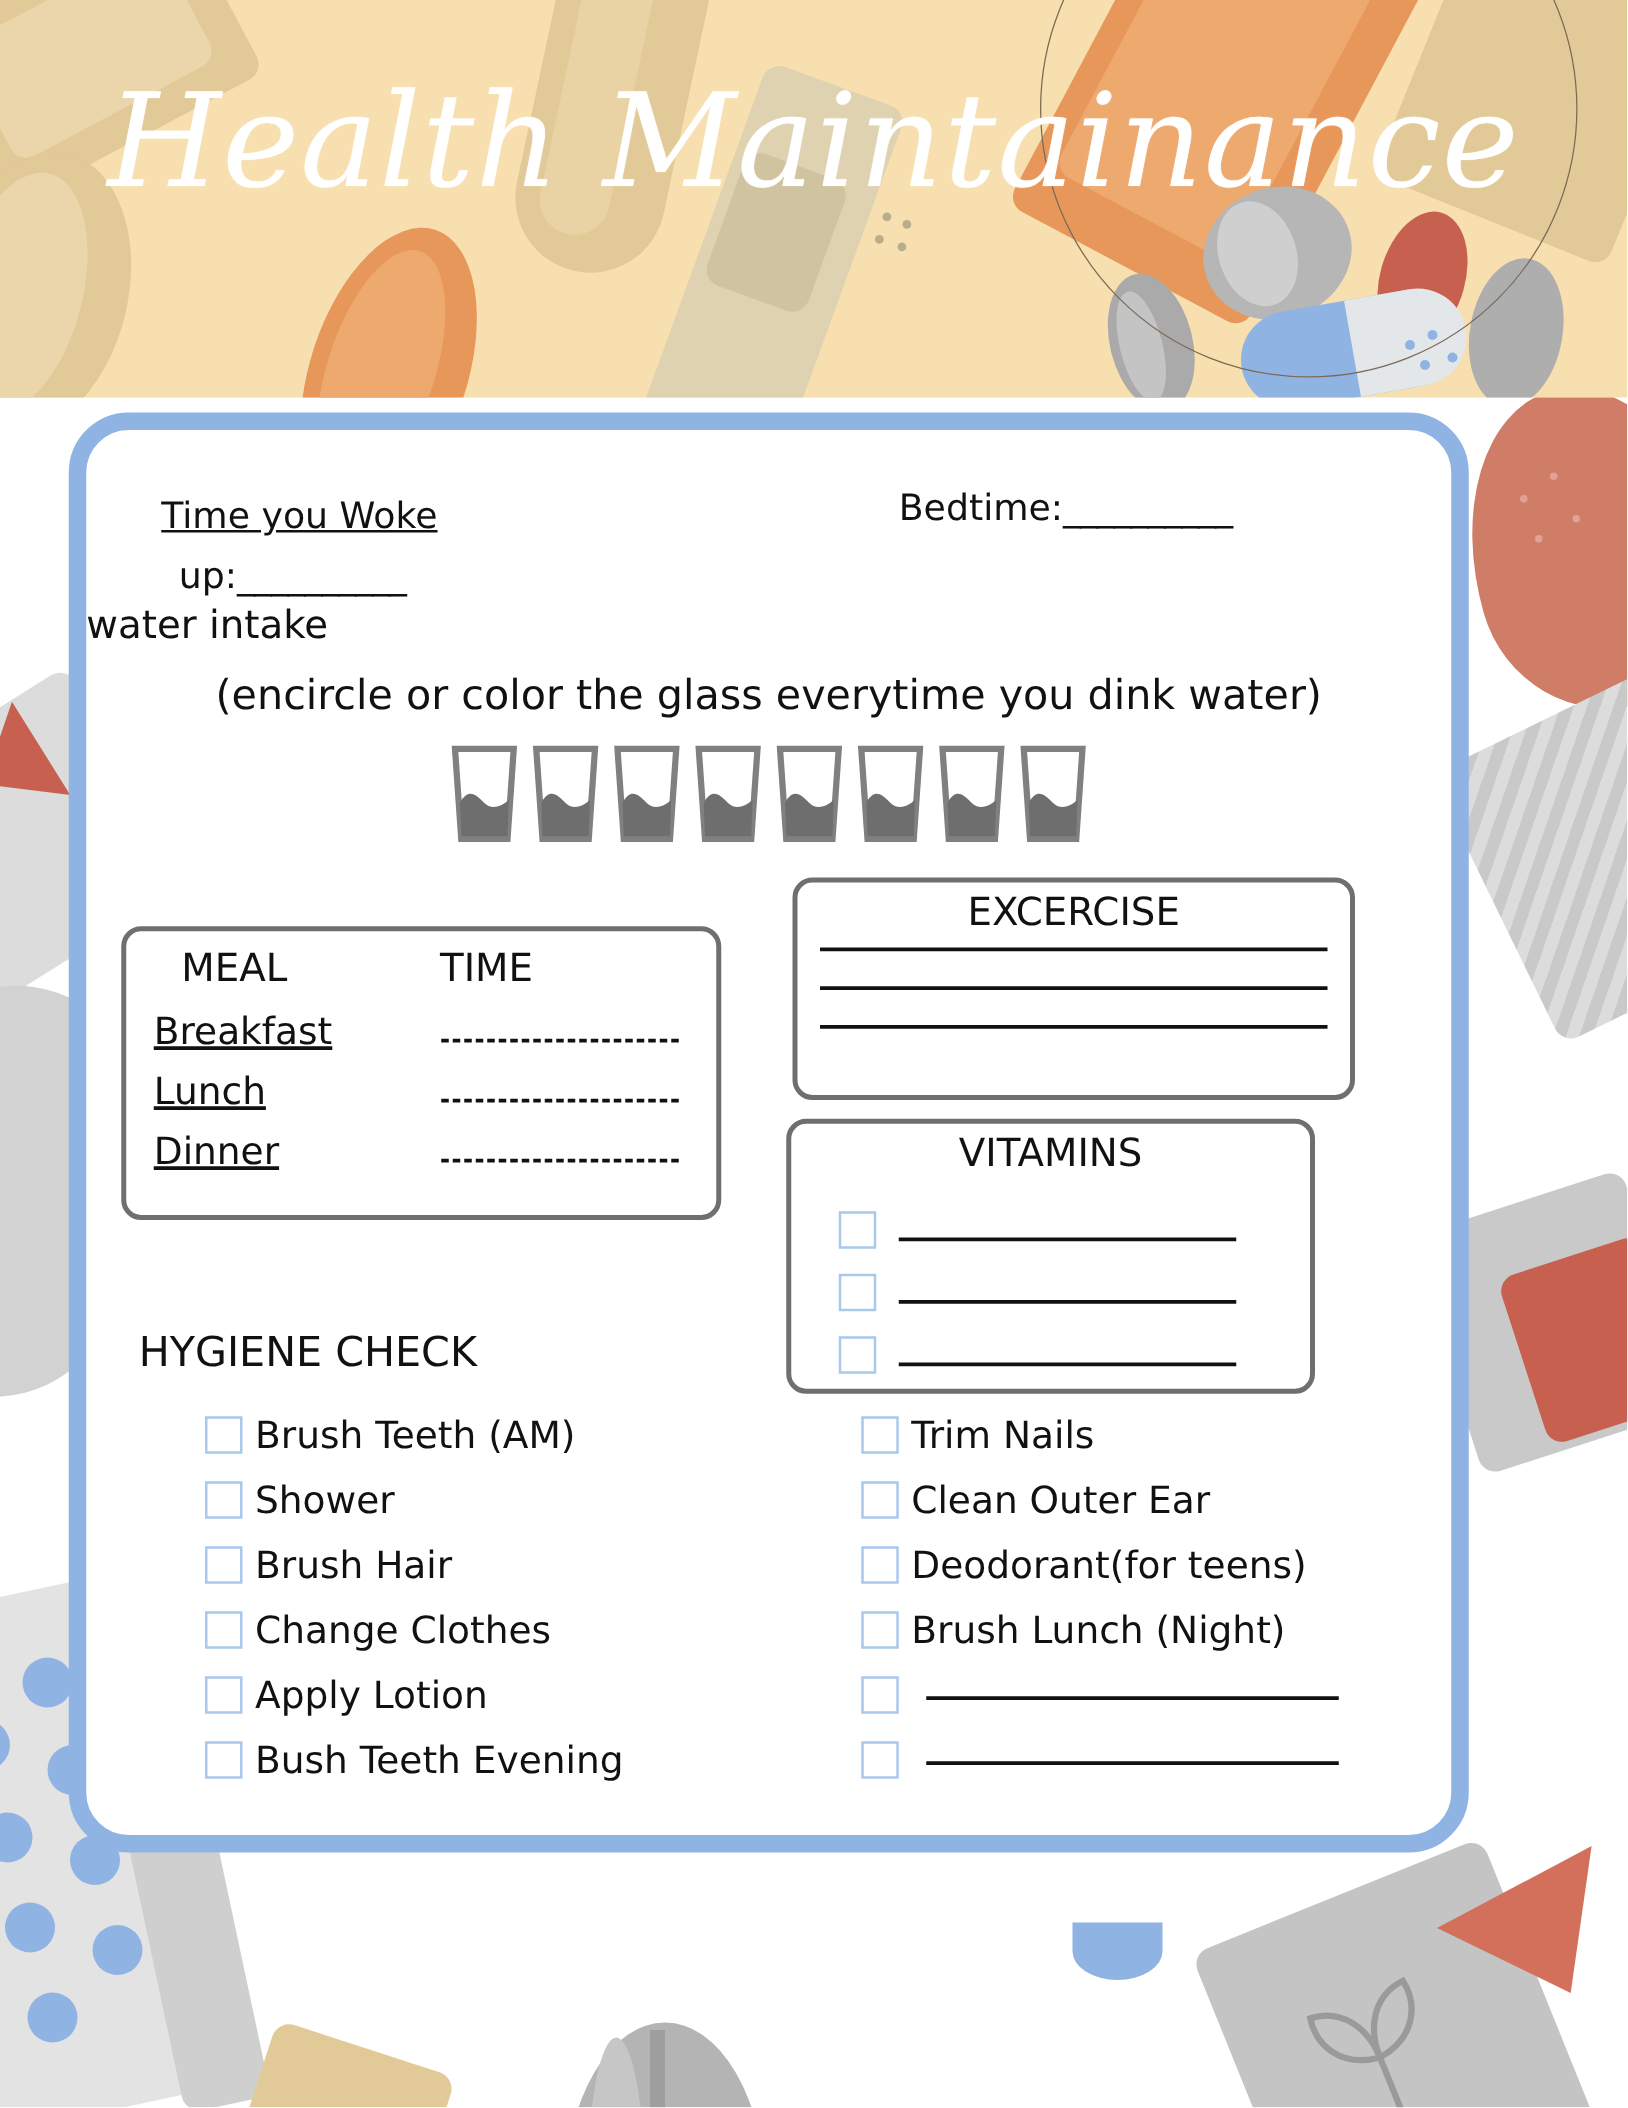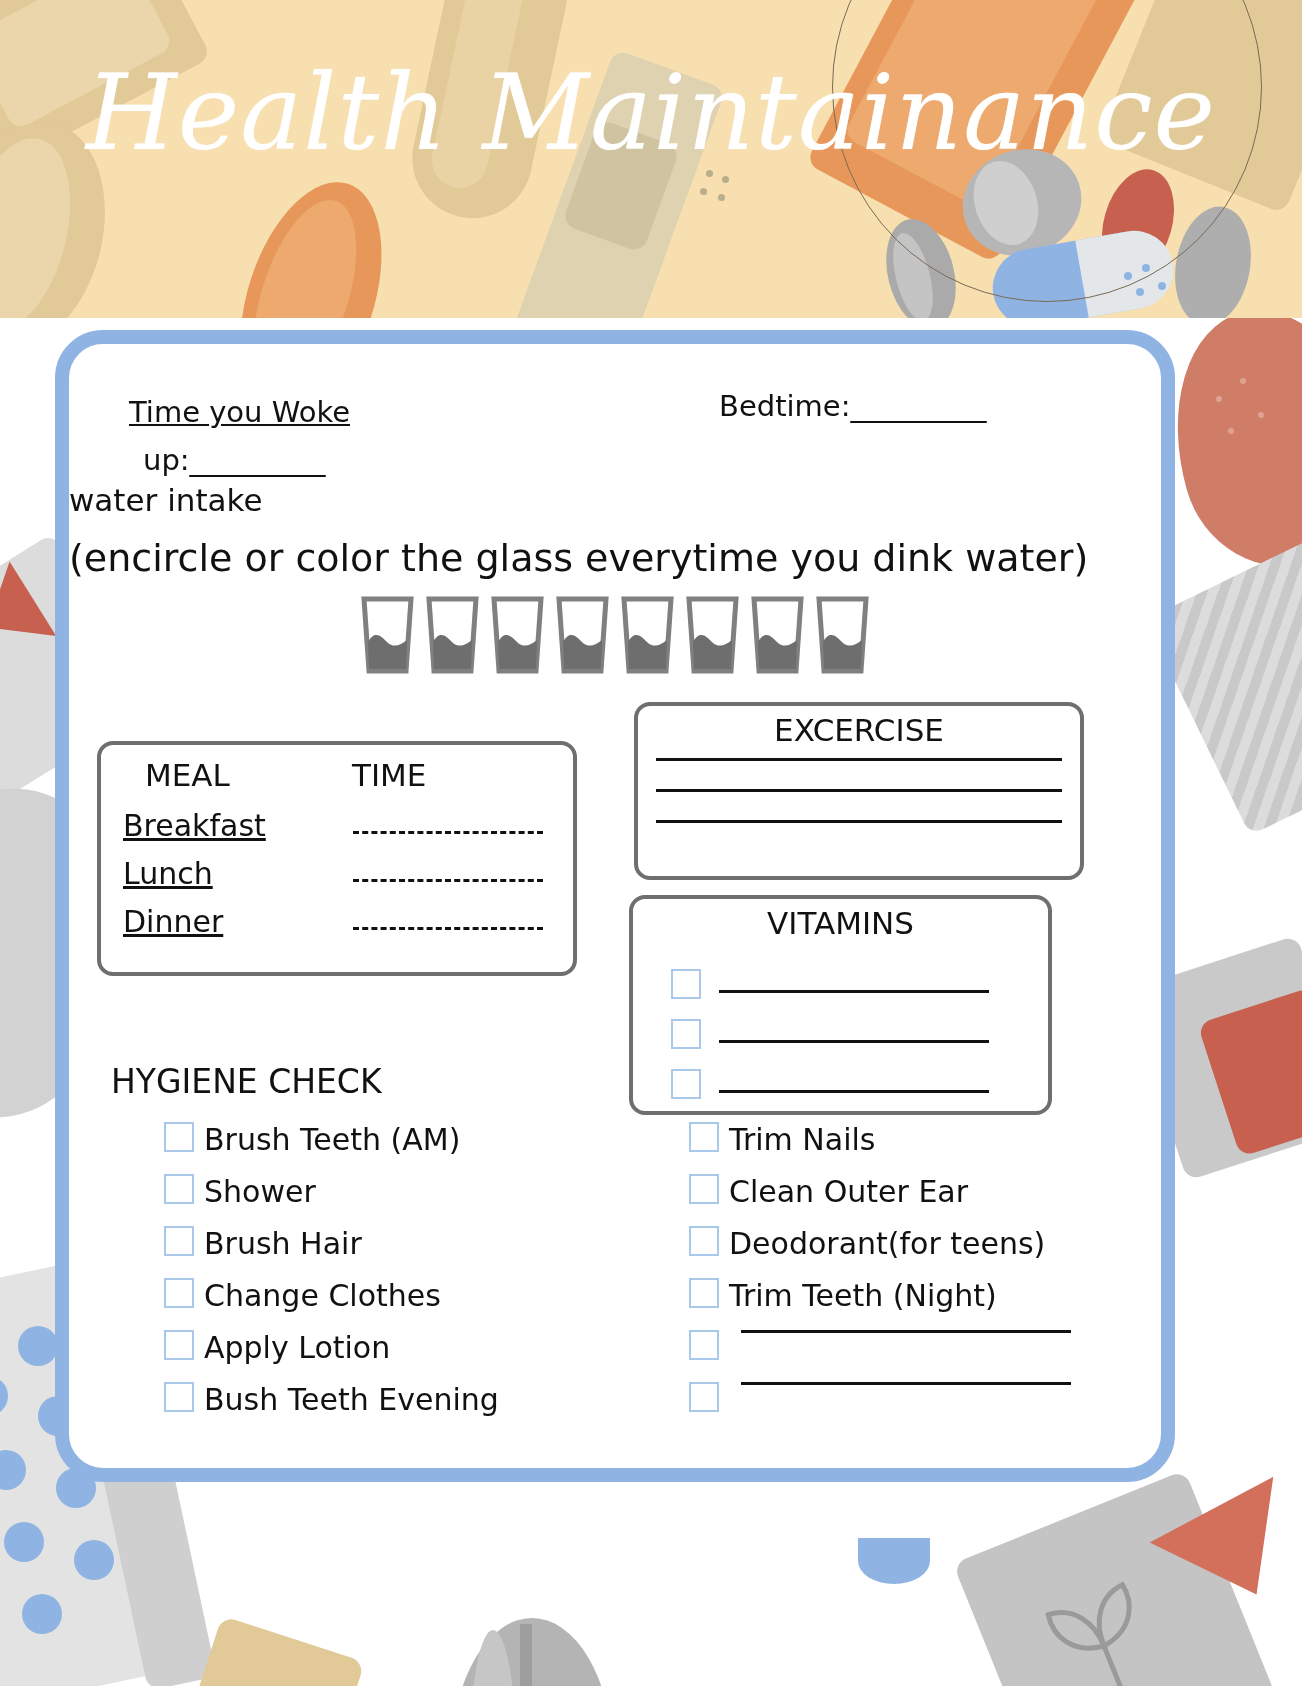--- a/index.html
+++ b/index.html
@@ -68,21 +68,21 @@
   }
   .blank-ul { letter-spacing: -1px; margin-top: 20px; }
 
   
   .water-title {
     position: absolute; left: 0; top: 138px; width: 100%;
     text-align: left; font-size: 31px; color: #111;
   }
   .water-sub {
     position: absolute; left: 0; top: 192px; width: 100%;
-    font-size: 38px; color: #111;
+    text-align: center; font-size: 33px; color: #111;
   }
   .glass-row {
     position: absolute; left: 0; top: 252px; width: 100%;
     display: flex; justify-content: center; gap: 12px;
   }
   .glass { width: 53px; height: 78px; display:block; }
 
   
   .meal-box {
     position: absolute; left: 28px; top: 397px;
@@ -129,21 +129,21 @@
     flex: 0 0 auto;
   }
 
   
   .hyg-title {
     position: absolute; left: 42px; top: 718px;
     font-size: 33px; color: #111;
   }
   .hyg-left { position: absolute; left: 95px; top: 778px; width: 470px; }
   .hyg-right { position: absolute; left: 620px; top: 778px; width: 440px; }
-  .hyg-item { display:flex; align-items:flex-start; height: 52px; gap: 10px; }
+  .hyg-item { display:flex; align-items:center; height: 52px; gap: 10px; }
   .hyg-item .lbl { font-size: 30px; color:#111; white-space: nowrap; }
   .hyg-item .hline { width: 330px; border-top: 3px solid #111; margin-left: 12px; margin-bottom: -4px; }
 </style>
 </head>
 <body>
 
 <div class="page">
 
   <div class="header-band">
 
@@ -375,21 +375,21 @@
           <div class="hyg-item">
             <div class="cbx" style="border-color: rgb(169, 200, 234);"></div>
             <span class="lbl">Clean Outer Ear</span>
           </div>
           <div class="hyg-item">
             <div class="cbx" style="border-color: rgb(169, 200, 234);"></div>
             <span class="lbl">Deodorant(for teens)</span>
           </div>
           <div class="hyg-item">
             <div class="cbx" style="border-color: rgb(169, 200, 234);"></div>
-            <span class="lbl">Trim Teeth (Night)</span>
+            <span class="lbl">Brush Lunch (Night)</span>
           </div>
           <div class="hyg-item">
             <div class="cbx" style="border-color: rgb(169, 200, 234);"></div>
             <div class="hline"></div>
           </div>
           <div class="hyg-item">
             <div class="cbx" style="border-color: rgb(169, 200, 234);"></div>
             <div class="hline"></div>
           </div>
         </div>

